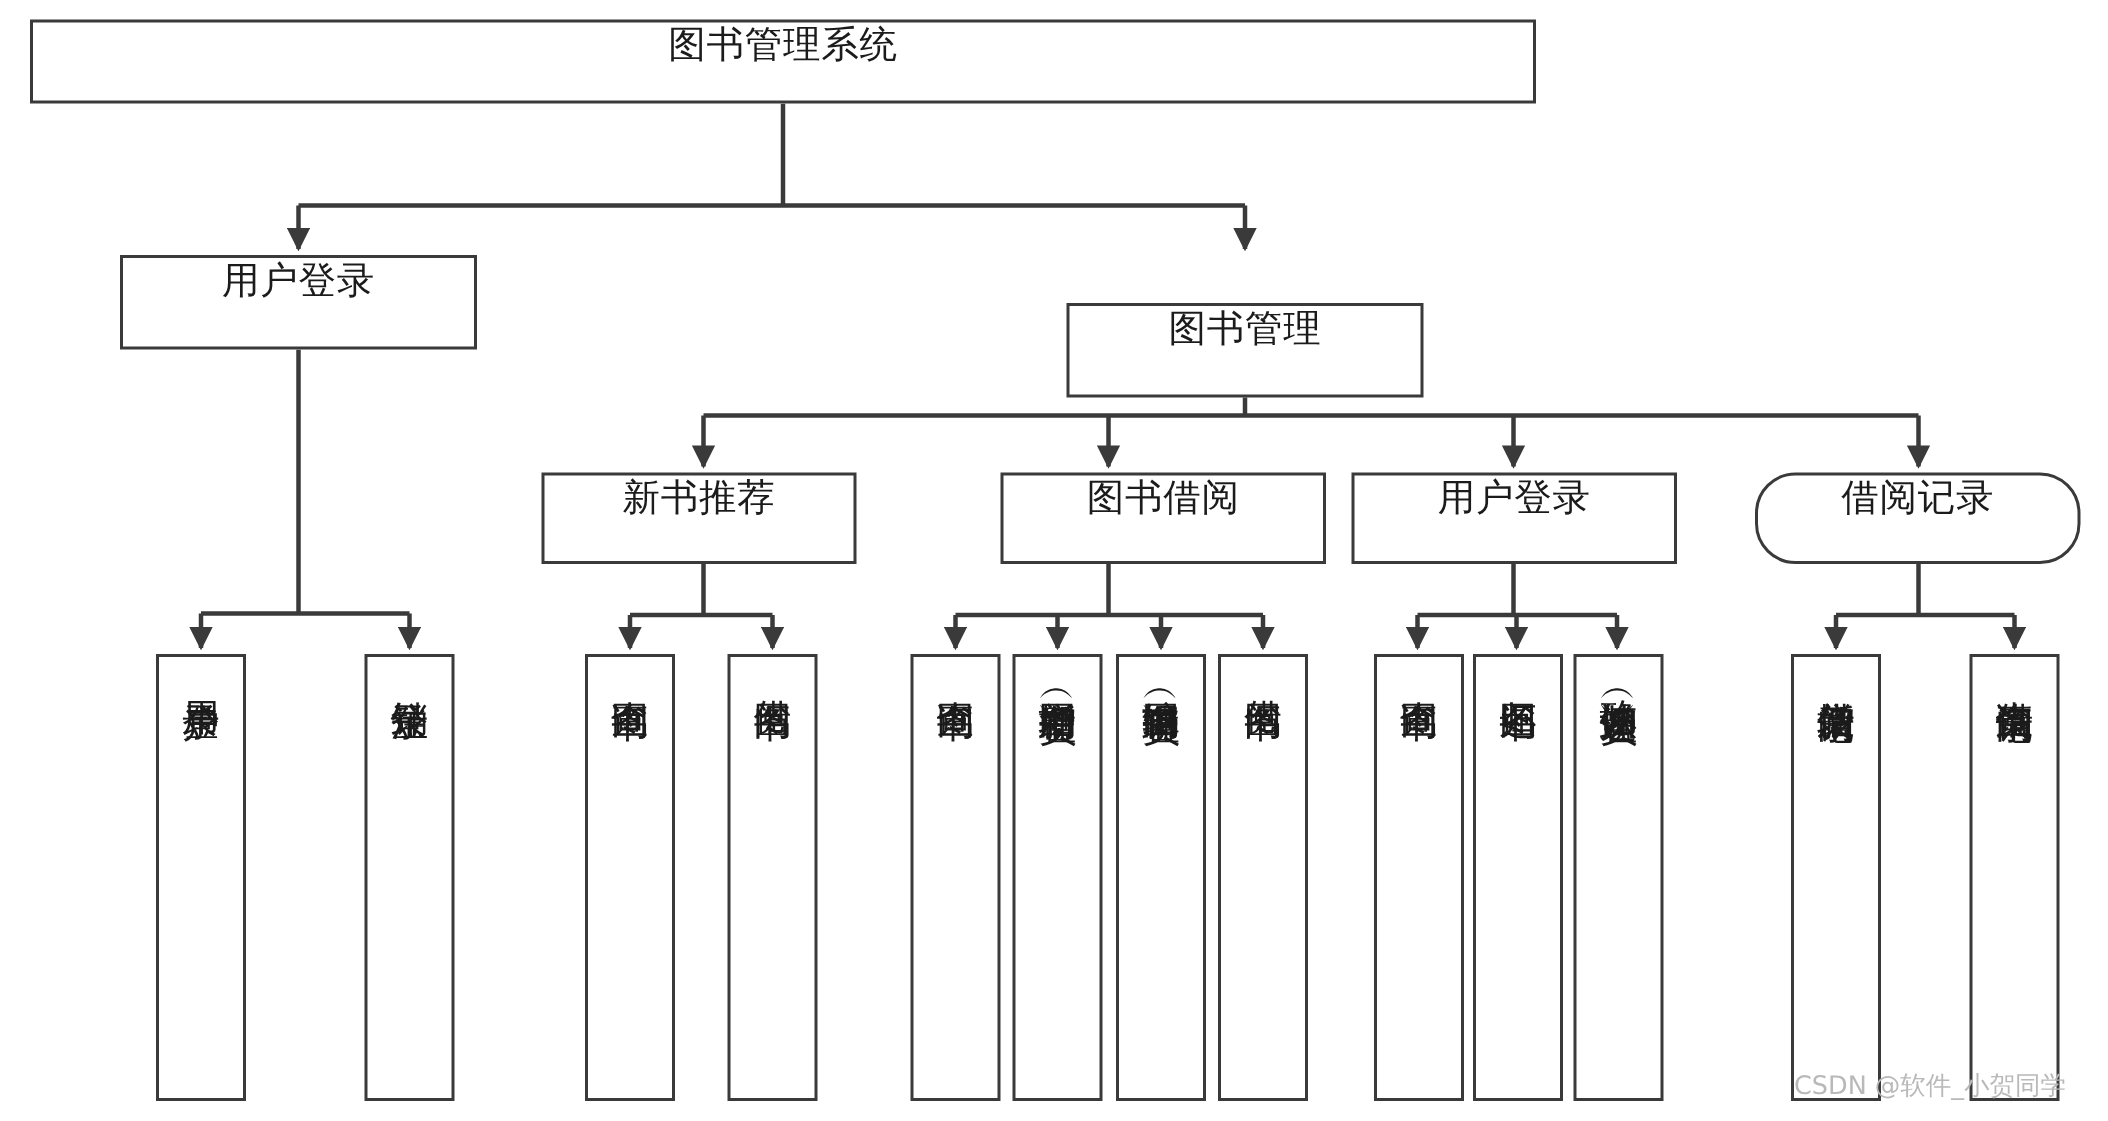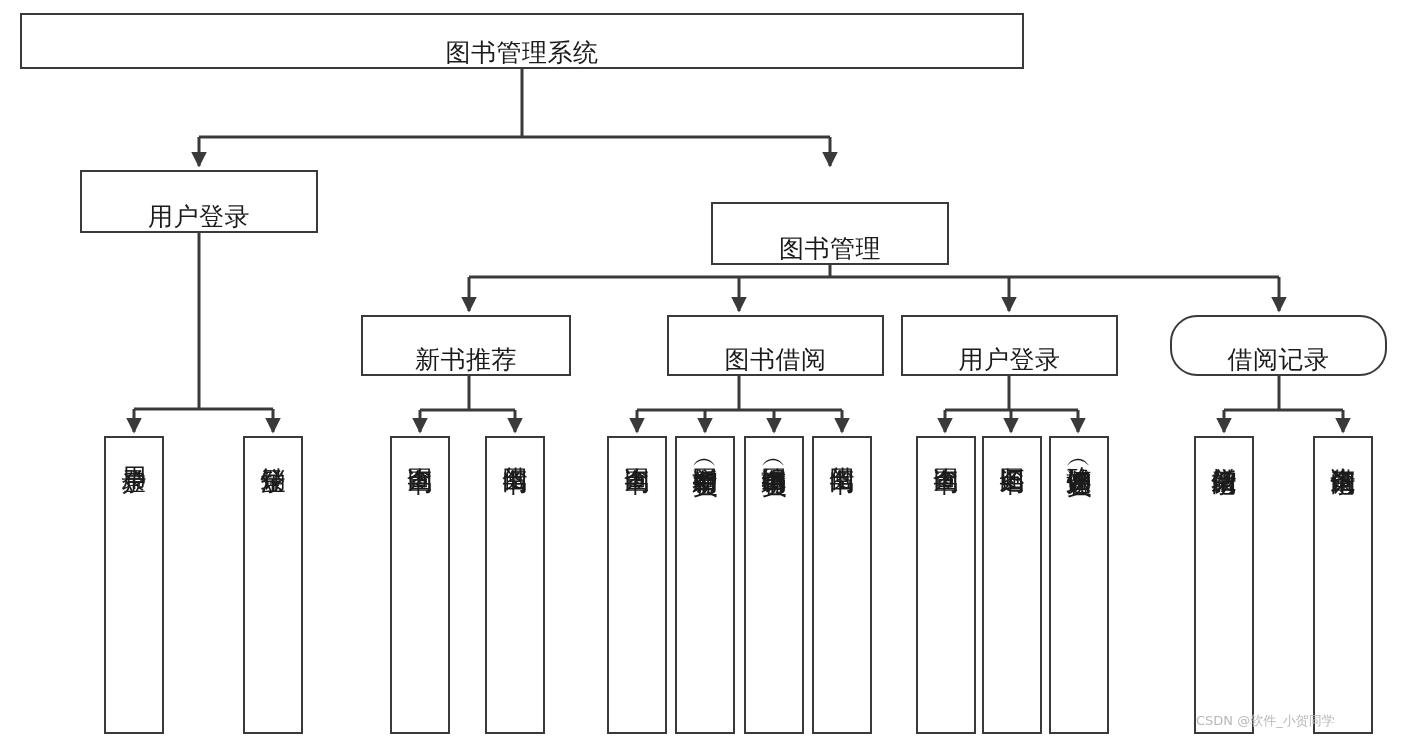--- a/index.html
+++ b/index.html
@@ -24,21 +24,21 @@
     width: 1405px;
     height: 747px;
     pointer-events: none;
   }
   .node {
     position: absolute;
     box-sizing: border-box;
     background: #ffffff;
     border: 2.5px solid #3a3a3a;
     display: flex;
-    align-items: flex-end;
+    align-items: flex-start;
     justify-content: center;
     z-index: 3;
   }
   .node-label {
     color: #1b1b1b;
     line-height: 1.18;
     text-align: center;
     white-space: nowrap;
   }
   .h-node .node-label {
@@ -54,21 +54,21 @@
     font-size: 25px;
     writing-mode: vertical-rl;
     text-orientation: upright;
     letter-spacing: 1px;
     line-height: 1;
   }
   .watermark {
     position: absolute;
     left: 1196px;
     top: 712px;
-    font-size: 13px;
+    font-size: 17px;
     color: #b9b9b9;
     z-index: 6;
     white-space: nowrap;
   }
 </style>
 </head>
 <body>
 
 <div id="canvas">
 

